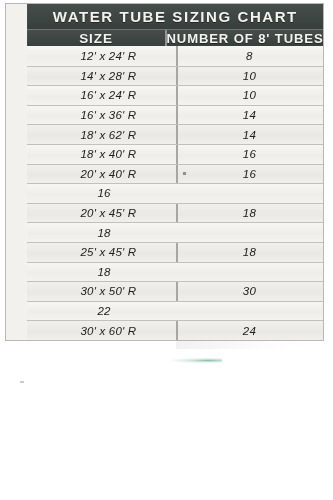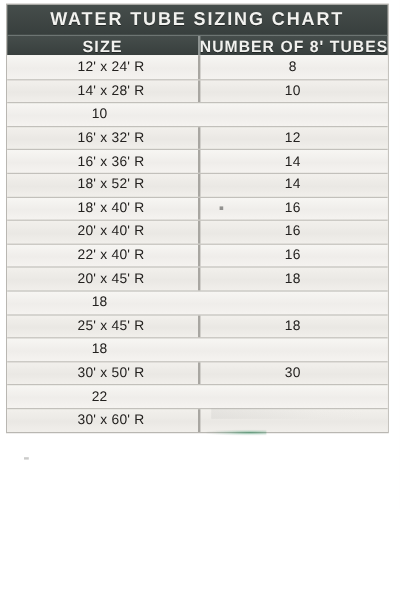--- a/index.html
+++ b/index.html
@@ -26,20 +26,21 @@
 
   
   #sizing-table {
     position: absolute;
     left: 5px;
     top: 3px;
     width: 319px;
     border: 1px solid #b9b7b2;
     box-sizing: border-box;
     background: #f3f1ee;
+    padding-left: 21px;
   }
 
   
   .header-band {
     background: #3e4644;
     background-image:
       linear-gradient(90deg, rgba(255,255,255,0.035) 0 1px, rgba(0,0,0,0) 1px 3px),
       linear-gradient(0deg, rgba(0,0,0,0.10), rgba(255,255,255,0.04));
     color: #f2f2ef;
   }
@@ -83,20 +84,21 @@
     border-right: 2px solid #8d9391;
   }
   .col-head.tubes-head {
     width: 156px;
     transform: scaleX(0.97);
   }
 
   
   #rows-body {
     background: #f4f2ef;
+    font-style: italic;
   }
   .data-row {
     display: flex;
     height: 19.6px;
     box-sizing: border-box;
     border-top: 1px solid #c2c0bb;
     background: linear-gradient(180deg, #f7f6f3 0%, #efedea 55%, #f5f3f0 100%);
   }
   .data-row.tint {
     background: linear-gradient(180deg, #f2f0ec 0%, #eae8e4 55%, #f1efeb 100%);
@@ -179,44 +181,40 @@
     <div id="rows-body">
         <div class="data-row">
           <div class="cell size-cell">12' x 24' R</div>
           <div class="cell tubes-cell">8</div>
         </div>
         <div class="data-row tint">
           <div class="cell size-cell">14' x 28' R</div>
           <div class="cell tubes-cell">10</div>
         </div>
         <div class="data-row">
+          <div class="cell size-cell">16' x 24' R</div>
           <div class="cell tubes-cell">10</div>
-        </div>
-        <div class="data-row tint">
-          <div class="cell size-cell">16' x 32' R</div>
-          <div class="cell tubes-cell">12</div>
         </div>
         <div class="data-row">
           <div class="cell size-cell">16' x 36' R</div>
           <div class="cell tubes-cell">14</div>
         </div>
         <div class="data-row tint">
-          <div class="cell size-cell">18' x 52' R</div>
+          <div class="cell size-cell">18' x 62' R</div>
           <div class="cell tubes-cell">14</div>
         </div>
         <div class="data-row">
           <div class="cell size-cell">18' x 40' R</div>
           <div class="cell tubes-cell">16</div>
         </div>
         <div class="data-row tint">
           <div class="cell size-cell">20' x 40' R</div>
           <div class="cell tubes-cell">16</div>
         </div>
         <div class="data-row">
-          <div class="cell size-cell">22' x 40' R</div>
           <div class="cell tubes-cell">16</div>
         </div>
         <div class="data-row tint">
           <div class="cell size-cell">20' x 45' R</div>
           <div class="cell tubes-cell">18</div>
         </div>
         <div class="data-row">
           <div class="cell tubes-cell">18</div>
         </div>
         <div class="data-row tint">
@@ -228,20 +226,21 @@
         </div>
         <div class="data-row tint">
           <div class="cell size-cell">30' x 50' R</div>
           <div class="cell tubes-cell">30</div>
         </div>
         <div class="data-row">
           <div class="cell tubes-cell">22</div>
         </div>
         <div class="data-row tint">
           <div class="cell size-cell">30' x 60' R</div>
+          <div class="cell tubes-cell">24</div>
         </div>
       </div>
 
   </div>
 
   <div class="smudge" id="gray-streak"></div>
   <div class="smudge" id="green-smudge"></div>
   <div class="smudge" id="tick-mark"></div>
   <div class="smudge" id="dust-left"></div>
 

